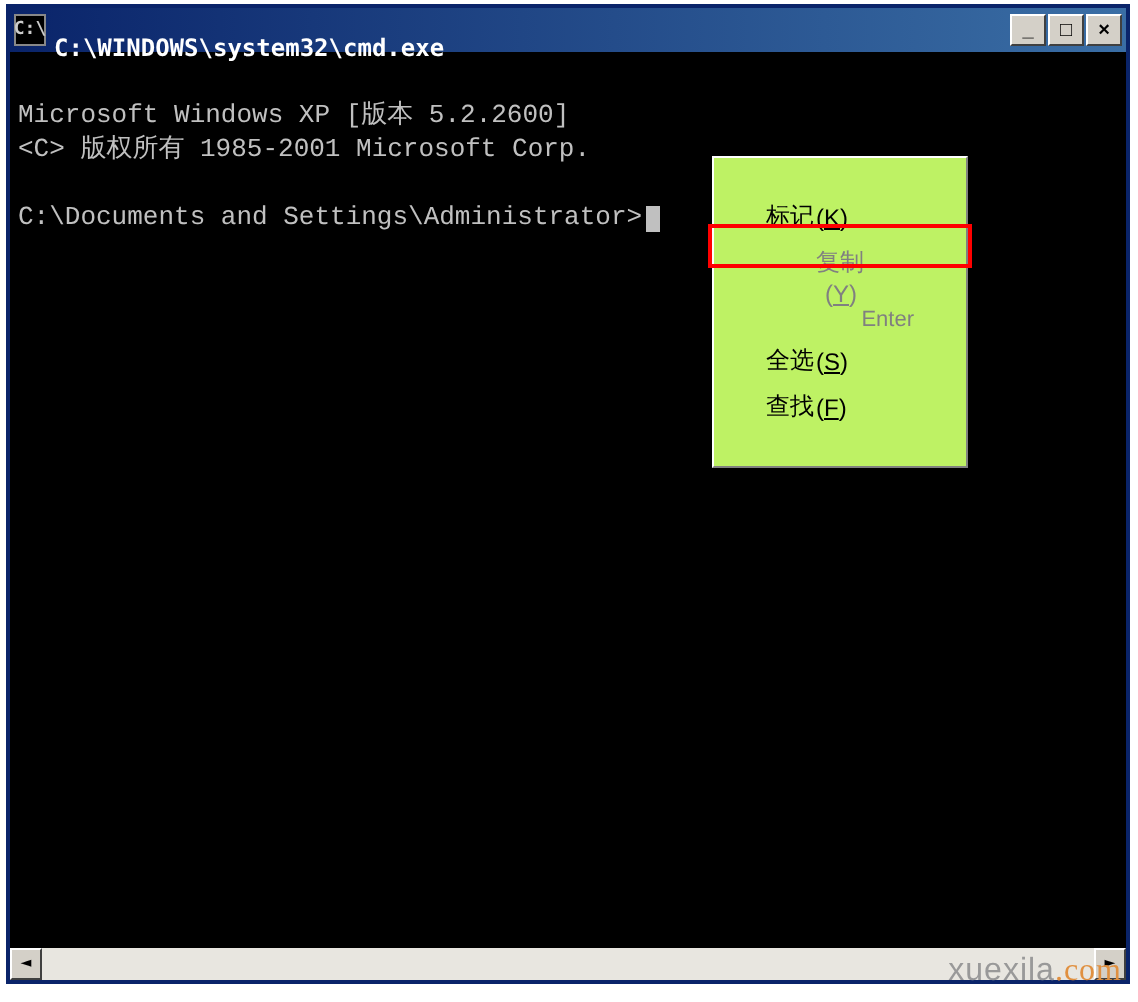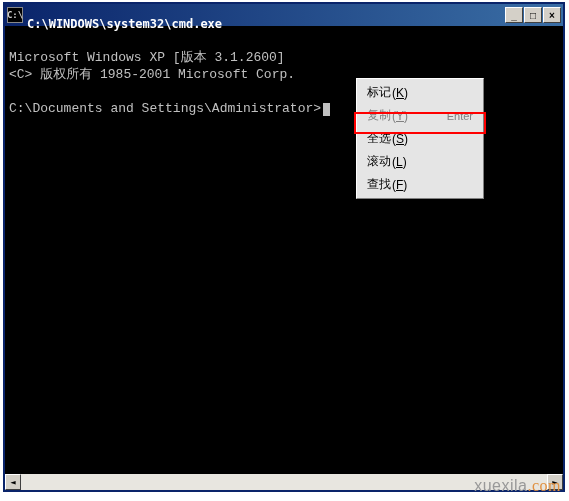--- a/index.html
+++ b/index.html
@@ -78,37 +78,37 @@
       height: 13px;
       background: #c0c0c0;
       vertical-align: text-bottom;
       margin-left: 2px;
     }
     .context-menu {
       position: absolute;
       left: 356px;
       top: 78px;
       width: 128px;
-      background: #e5e5e5;
+      background: #bef264;
       border: 1px solid #808080;
       border-top-color: #fff;
       border-left-color: #fff;
       box-shadow: 2px 2px 3px rgba(0,0,0,0.3);
       font-family: "SimSun", Tahoma, sans-serif;
       font-size: 12px;
-      padding: 2px;
+      padding: 18px;
     }
     .menu-item {
       padding: 3px 8px 3px 8px;
       display: flex;
       align-items: center;
       cursor: pointer;
       color: #000;
     }
-    .menu-item.disabled { color: #808080; cursor: default; }
+    .menu-item.disabled { color: #808080; cursor: default; flex-direction: column; }
     .menu-item.highlighted {
       background: #0a246a;
       color: #fff;
     }
     .menu-hotkey-paren { margin-left: 1px; }
     .menu-accel {
       margin-left: auto;
       color: #808080;
       font-size: 11px;
     }
@@ -174,21 +174,21 @@
     <div class="titlebar-icon">C:\</div>
     <div class="titlebar-text">C:\WINDOWS\system32\cmd.exe</div>
     <div class="titlebar-buttons">
       <div class="titlebar-btn">_</div>
       <div class="titlebar-btn">□</div>
       <div class="titlebar-btn">×</div>
     </div>
   </div>
 
   <div class="console">
-<span>Microsoft Windows XP [版本 3.1.2600]</span>
+<span>Microsoft Windows XP [版本 5.2.2600]</span>
 <span>&lt;C&gt; 版权所有 1985-2001 Microsoft Corp.</span>
 
 <span>C:\Documents and Settings\Administrator&gt;</span><span class="prompt-cursor"></span>
   </div>
 
   <div class="artifact">㉡ ㉡ ㉡<br>㉤㉤㉤<br>㉠㉠㉠</div>
 
   <div class="scrollbar-bottom">
     <div class="sb-btn">◄</div>
     <div class="sb-track"></div>
@@ -204,24 +204,20 @@
   <div class="menu-item disabled">
     <span>复制</span>
       <span class="menu-hotkey-paren">(<u>Y</u>)</span>
     <span class="menu-accel">Enter</span>
   </div>
   <div class="menu-item">
     <span>全选</span>
       <span class="menu-hotkey-paren">(<u>S</u>)</span>
   </div>
   <div class="menu-item">
-    <span>滚动</span>
-      <span class="menu-hotkey-paren">(<u>L</u>)</span>
-  </div>
-  <div class="menu-item">
     <span>查找</span>
       <span class="menu-hotkey-paren">(<u>F</u>)</span>
   </div>
 </div>
 
 <div class="red-highlight"></div>
 
 <div class="watermark">
   <span>xuexila</span><span class="dotcom">.com</span>
 </div>

